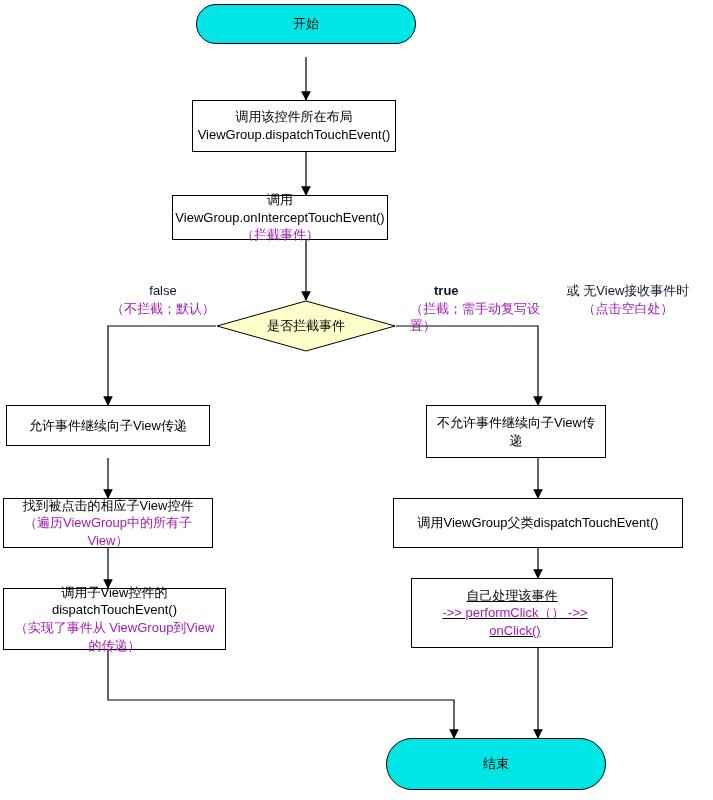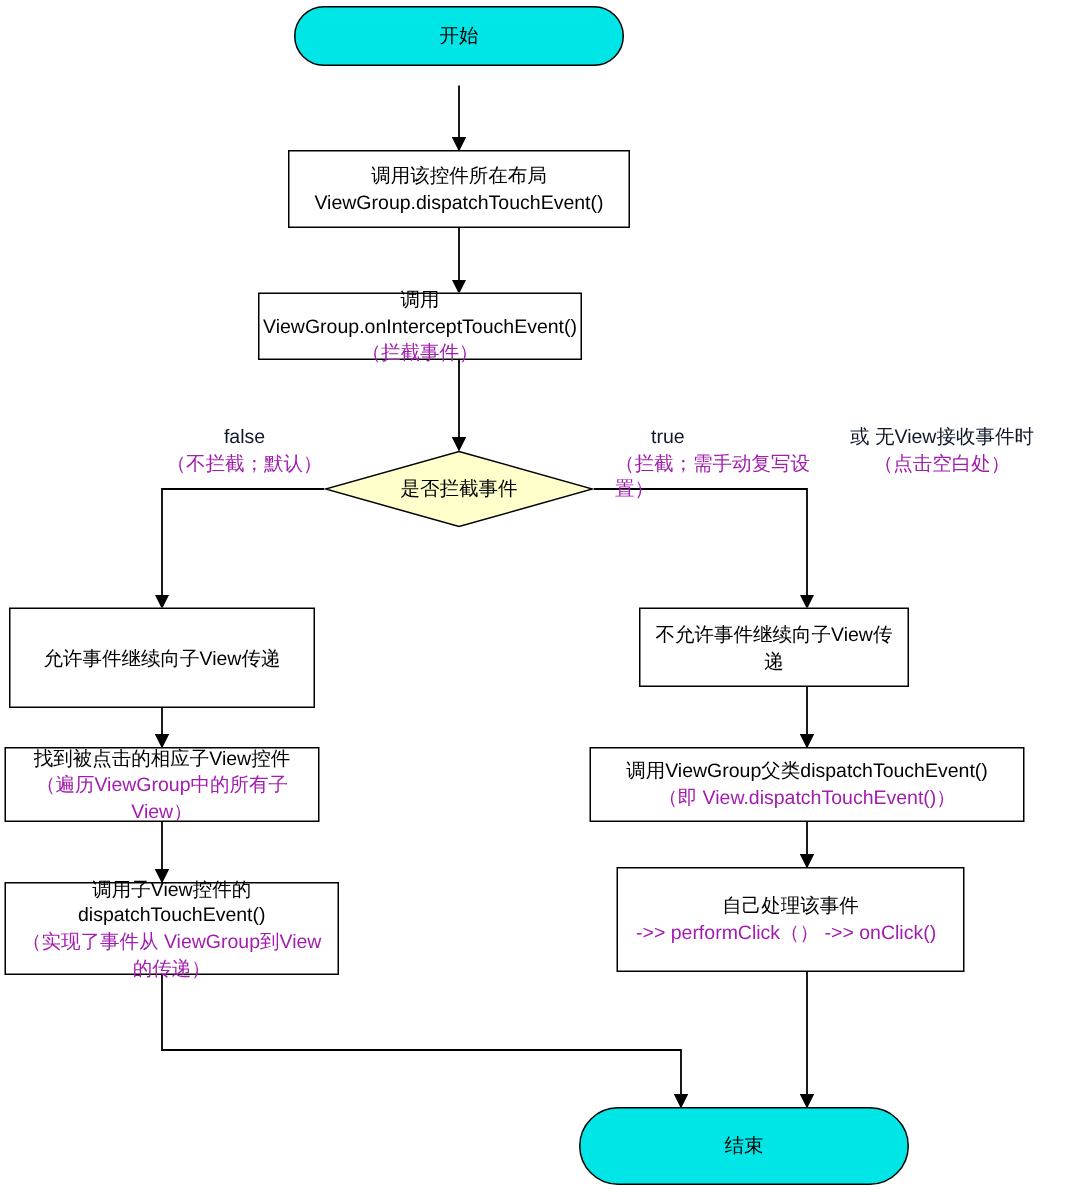--- a/index.html
+++ b/index.html
@@ -44,21 +44,21 @@
 
   <line x1="538" y1="548" x2="538" y2="578" stroke="#000" stroke-width="1.2" marker-end="url(#arrow)"></line>
 
   <line x1="538" y1="648" x2="538" y2="738" stroke="#000" stroke-width="1.2" marker-end="url(#arrow)"></line>
 </svg>
 
 <div class="node terminal" style="left:196px; top:4px; width:220px; height:40px;">
   <span>开始</span>
 </div>
 
-<div class="node" style="left:192px; top:100px; width:228px; height:52px;">
+<div class="node" style="left:192px; top:100px; width:204px; height:52px;">
   <span>调用该控件所在布局</span>
   <span>ViewGroup.dispatchTouchEvent()</span>
 </div>
 
 <div class="node" style="left:172px; top:195px; width:216px; height:45px;">
   <span>调用ViewGroup.onInterceptTouchEvent()</span>
   <span class="note">（拦截事件）</span>
 </div>
 
 <div class="node decision" style="left:216px; top:300px; width:180px; height:52px;justify-content:center;">
@@ -67,53 +67,52 @@
   </svg>
   <span class="decision-label">是否拦截事件</span>
 </div>
 
 <div class="edge-label" style="left:108px; top:282px; width:110px;">
   <div class="main">false</div>
   <div class="note">（不拦截；默认）</div>
 </div>
 
 <div class="edge-label" style="left:410px; top:282px; width:150px; text-align:left;">
-  <span class="main" style="padding-left:24px;">true</span>
+  <span class="main" style="padding-left:24px;font-weight:bold;">true</span>
   <div class="note">（拦截；需手动复写设置）</div>
 </div>
 
 <div class="edge-label" style="left:548px; top:282px; width:160px;">
   <div class="main">或   无View接收事件时</div>
   <div class="note">（点击空白处）</div>
 </div>
 
-<div class="node" style="left:6px; top:405px; width:204px; height:67px;">
+<div class="node" style="left:6px; top:405px; width:204px; height:41px;">
   <span>允许事件继续向子View传递</span>
 </div>
 
 <div class="node" style="left:3px; top:498px; width:210px; height:50px;">
   <span>找到被点击的相应子View控件</span>
   <span class="note">（遍历ViewGroup中的所有子View）</span>
 </div>
 
 <div class="node" style="left:3px; top:588px; width:223px; height:62px;">
   <span>调用子View控件的</span>
   <span>dispatchTouchEvent()</span>
   <span class="note">（实现了事件从 ViewGroup到View 的传递）</span>
 </div>
 
 <div class="node" style="left:426px; top:405px; width:180px; height:53px;">
   <span>不允许事件继续向子View传递</span>
 </div>
 
 <div class="node" style="left:393px; top:498px; width:290px; height:50px;">
   <span>调用ViewGroup父类dispatchTouchEvent()</span>
-  <span class="note">（即 View.dispatchTouchEvent()）</span>
 </div>
 
-<div class="node" style="left:411px; top:578px; width:232px; height:70px;">
+<div class="node" style="left:411px; top:578px; width:202px; height:70px;text-decoration:underline;">
   <span>自己处理该事件</span>
   <span class="note" style="align-self:flex-start; padding-left:6px;">-&gt;&gt; performClick（） -&gt;&gt; onClick()</span>
 </div>
 
 <div class="node terminal" style="left:386px; top:738px; width:220px; height:52px;">
   <span>结束</span>
 </div>
 
 </body></html>

